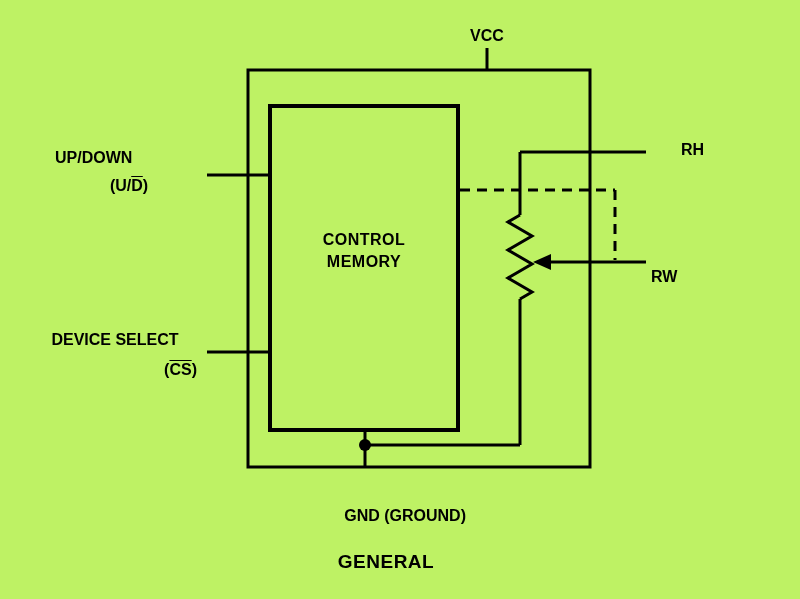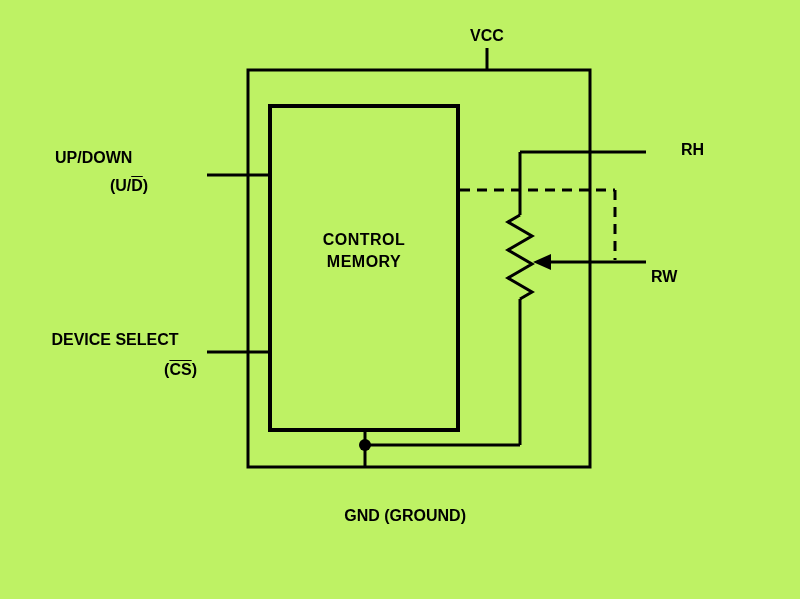--- a/index.html
+++ b/index.html
@@ -82,14 +82,15 @@
 
   <div class="label lbl-rh">RH</div>
   <div class="label lbl-rw">RW</div>
 
   <div class="label lbl-block">
     <div>CONTROL</div>
     <div>MEMORY</div>
   </div>
 
   <div class="label lbl-gnd">GND (GROUND)</div>
+  <div class="label lbl-general">GENERAL</div>
 
 </div>
 
 </body></html>

